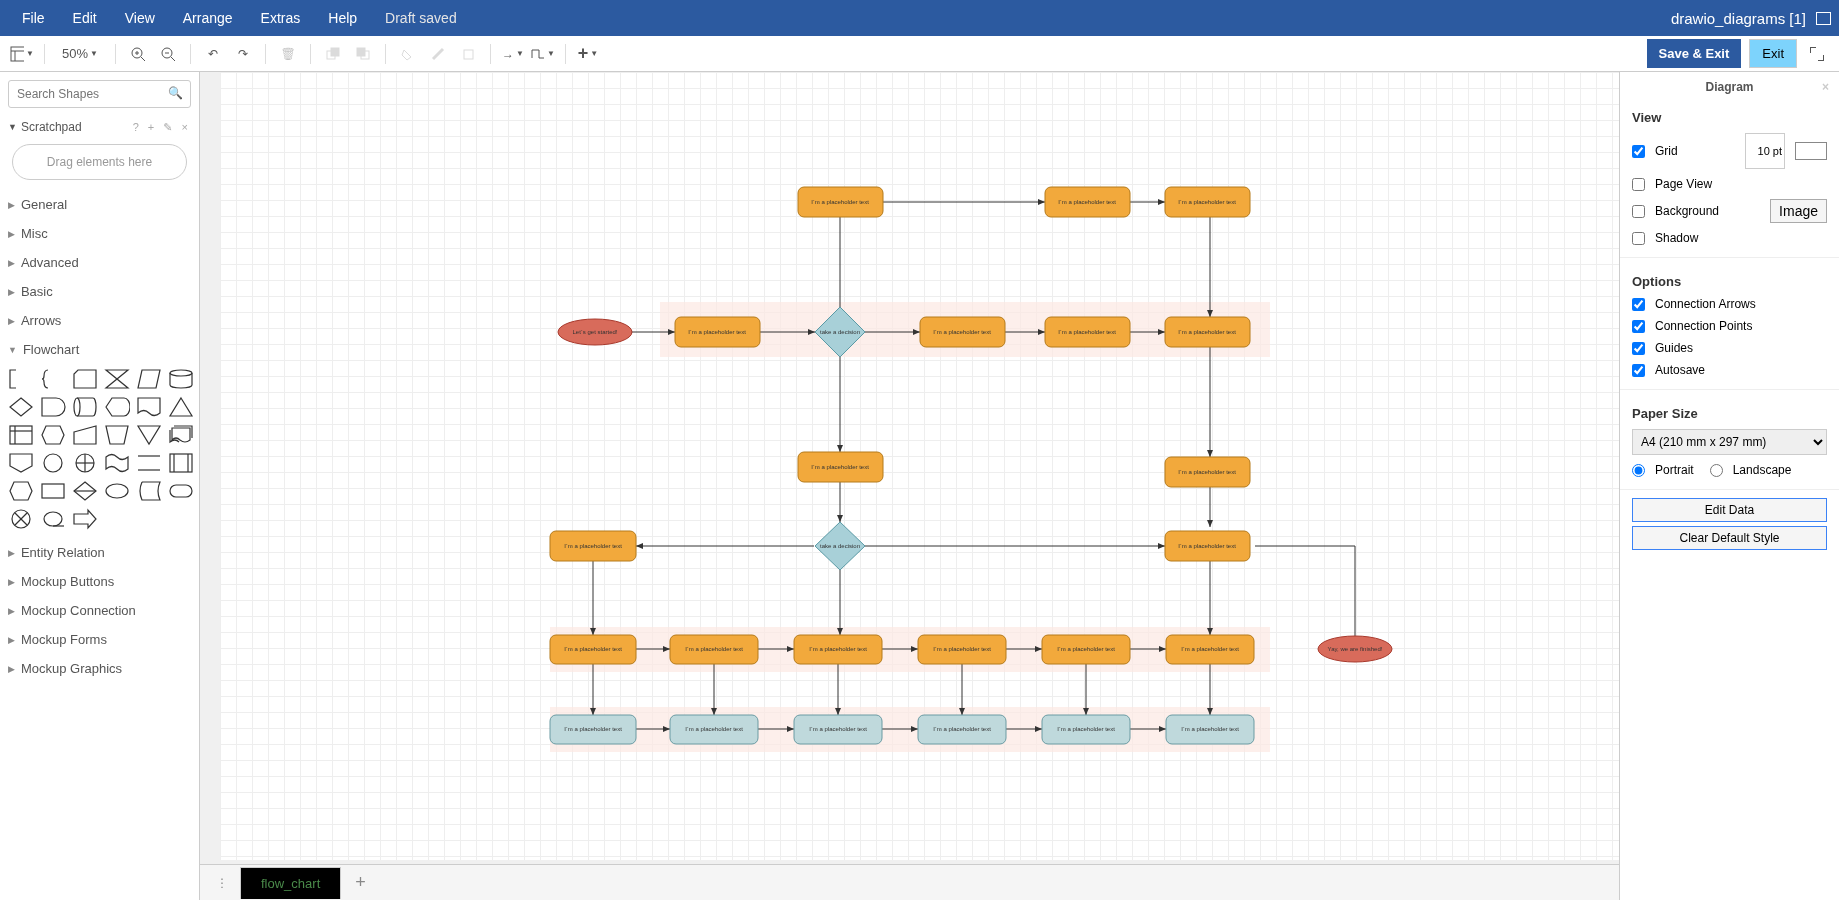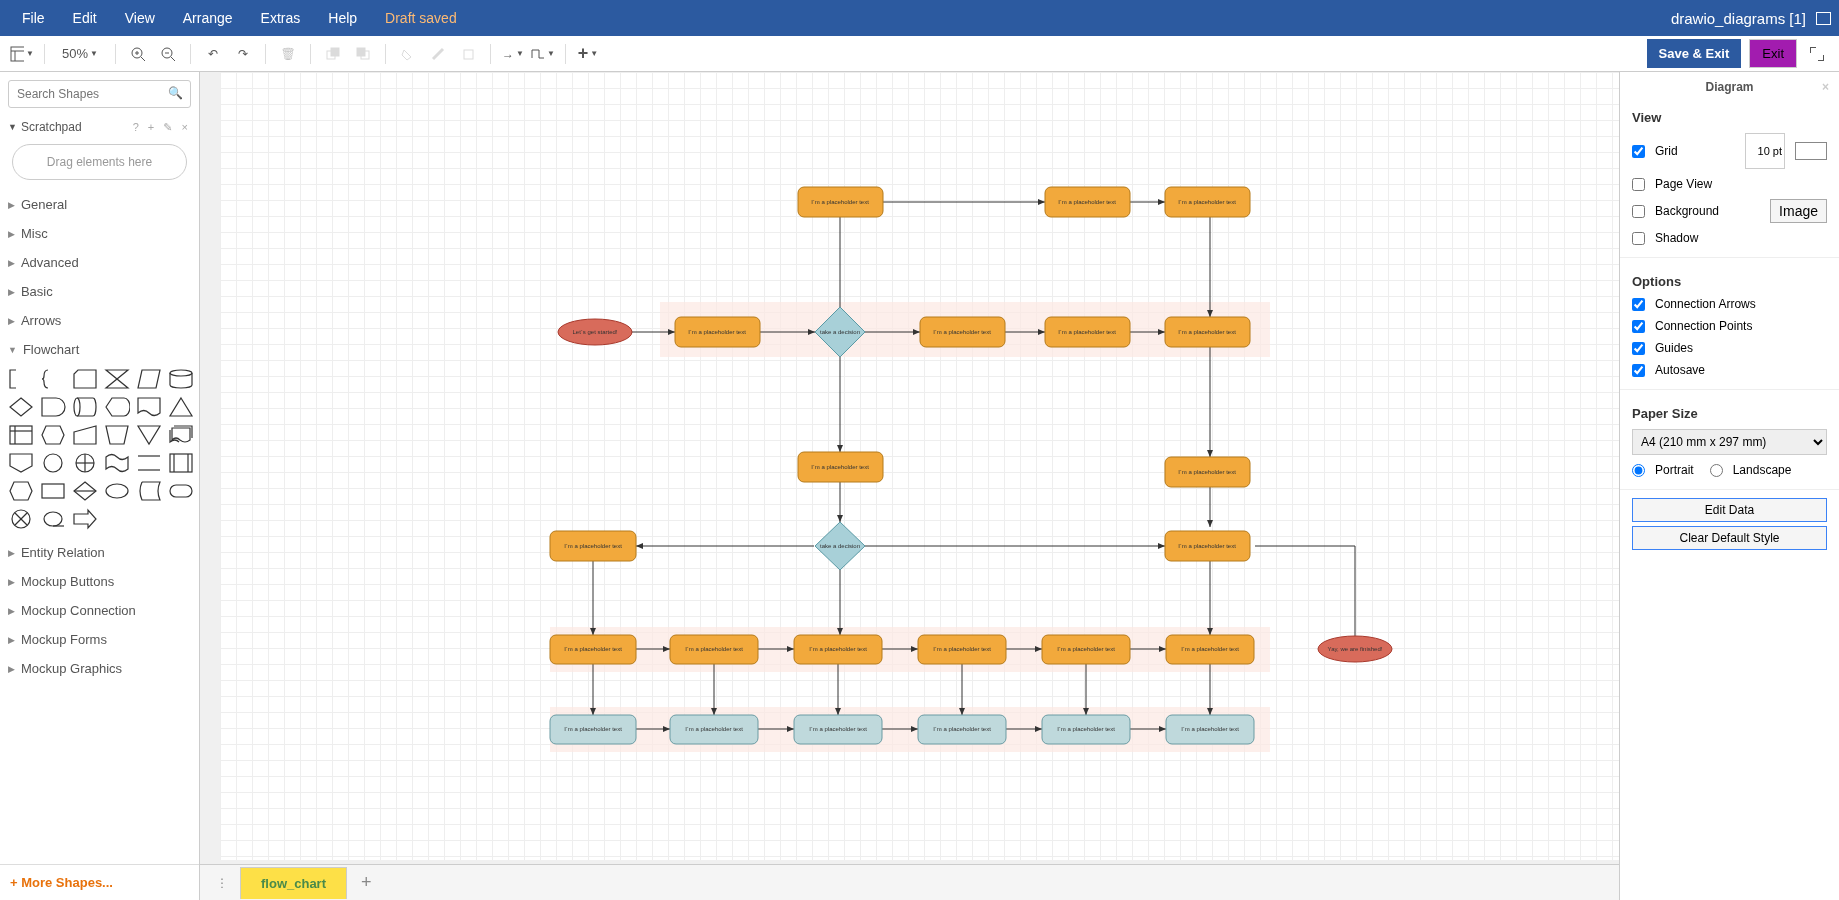--- a/index.html
+++ b/index.html
@@ -1,34 +1,34 @@
 <!DOCTYPE html>
 <html><head>
 <meta charset="utf-8">
 <style>
 * { box-sizing: border-box; margin: 0; padding: 0; }
 body { font-family: -apple-system, BlinkMacSystemFont, "Segoe UI", Helvetica, Arial, sans-serif; font-size: 12px; overflow: hidden; width: 1839px; height: 900px; }
 
 
 .menubar { background: #2c5aa0; height: 36px; display: flex; align-items: center; padding: 0 8px; color: #fff; }
 .menubar .menu-item { padding: 8px 14px; cursor: pointer; font-size: 14px;}
-.menubar .menu-item.faded { color: #fdba74; }
+.menubar .menu-item.faded { color: #e5e5e5; }
 .menubar .spacer { flex: 1; }
 .menubar .doc-title { font-size: 15px; margin-right: 10px; }
 .menubar .rect-icon { width: 15px; height: 13px; border: 1.5px solid #fff; display: inline-block; }
 
 
 .toolbar { height: 36px; border-bottom: 1px solid #ccc; display: flex; align-items: center; padding: 0 10px; gap: 6px; background:#fff; }
 .toolbar .tb-btn { width: 24px; height: 24px; display: flex; align-items: center; justify-content: center; color:#555; cursor:pointer; }
 .toolbar .sep { width: 1px; height: 20px; background: #ddd; margin: 0 4px; }
 .toolbar .zoom { width: 50px; font-size: 13px; text-align:center;}
 .toolbar .dropdown-caret { font-size: 8px; margin-left: 2px; color:#555;}
 .toolbar-right { margin-left: auto; display: flex; gap: 8px; align-items:center;}
 .btn-primary { background: #2c5aa0; color:#fff; border:none; padding: 7px 12px; font-size: 13px; font-weight: bold; cursor:pointer;text-align:center;}
-.btn-default { background: #a21caf; border:1px solid #ccc; padding: 6px 12px; font-size: 13px; cursor:pointer;text-align:right;}
+.btn-default { background: #7dd3fc; border:1px solid #ccc; padding: 6px 12px; font-size: 13px; cursor:pointer;text-align:right;}
 .fullscreen-icon { width:14px; height:14px; display:inline-block; position:relative;}
 .fullscreen-icon::before, .fullscreen-icon::after { content:''; position:absolute; width:5px; height:5px; border:1.5px solid #555;}
 .fullscreen-icon::before { top:0; left:0; border-right:none; border-bottom:none;}
 .fullscreen-icon::after { bottom:0; right:0; border-left:none; border-top:none;}
 
 
 .main { display: flex; height: calc(100% - 72px); justify-content: space-between; }
 
 
 .left-sidebar { width: 200px; border-right: 1px solid #ccc; background:#fff; display:flex; flex-direction:column;}
@@ -57,21 +57,21 @@
 .node-ellipse-end { fill:#d86b5b; stroke:#a8392c; stroke-width:1;}
 .node-diamond { fill:#a8d0d8; stroke:#5a9aa5; stroke-width:1;}
 .node-rect-blue { fill:#bfd9dc; stroke:#6a9ba3; stroke-width:1; rx:6; ry:6;}
 .node-label { font-size:6px; fill:#333; text-anchor:middle; dominant-baseline:middle;}
 .group-bg { fill:#fce8e2; opacity:0.7;}
 .edge { stroke:#333; stroke-width:1; fill:none; marker-end:url(#arrow);}
 
 
 .page-tabs { position:absolute; bottom:0; left:0; right:0; height:36px; background:#f5f5f5; border-top:1px solid #ccc; display:flex; align-items:center; padding:0 10px; gap:6px;}
 .page-tabs .dots { color:#888; padding:0 6px; cursor:pointer;}
-.page-tab { background:#fde047; border:1px solid #ccc; border-bottom:none; padding:8px 20px; font-size:13px; color:#4a8a4a; font-weight:bold;}
+.page-tab { background:#000000; border:1px solid #ccc; border-bottom:none; padding:8px 20px; font-size:13px; color:#4a8a4a; font-weight:normal;}
 .add-page { color:#888; font-size:18px; padding:0 8px; cursor:pointer;}
 
 
 .right-sidebar { width: 220px; border-left:1px solid #ccc; background:#fff; padding: 0; font-size:12px;}
 .rs-title { text-align:center; padding: 8px; font-weight:bold; position:relative; color:#555;}
 .rs-title .close { position:absolute; right:10px; color:#ccc; cursor:pointer;}
 .rs-section-title { font-weight:bold; padding: 8px 12px 4px; color:#333; font-size:13px;}
 .rs-row { display:flex; align-items:center; padding: 4px 12px; gap:6px;}
 .rs-row input[type=checkbox], .rs-row input[type=radio] { margin-right:4px;}
 .rs-row label { flex:1;}
@@ -423,21 +423,20 @@
       </div>
     <div class="cat-header">
         <span class="caret">▶</span>
         <span>Mockup Forms</span>
       </div>
     <div class="cat-header">
         <span class="caret">▶</span>
         <span>Mockup Graphics</span>
       </div>
 
-    <div class="more-shapes">+ More Shapes...</div>
   </div>
 
   <div class="canvas-wrap">
     <div class="canvas-grid"></div>
     <svg class="canvas-svg" viewBox="0 0 1419 828">
       <defs>
         <marker id="arrow" markerWidth="8" markerHeight="8" refX="7" refY="3" orient="auto">
             <path d="M0 0 L7 3 L0 6 Z" fill="#333"></path>
           </marker>
       </defs>

